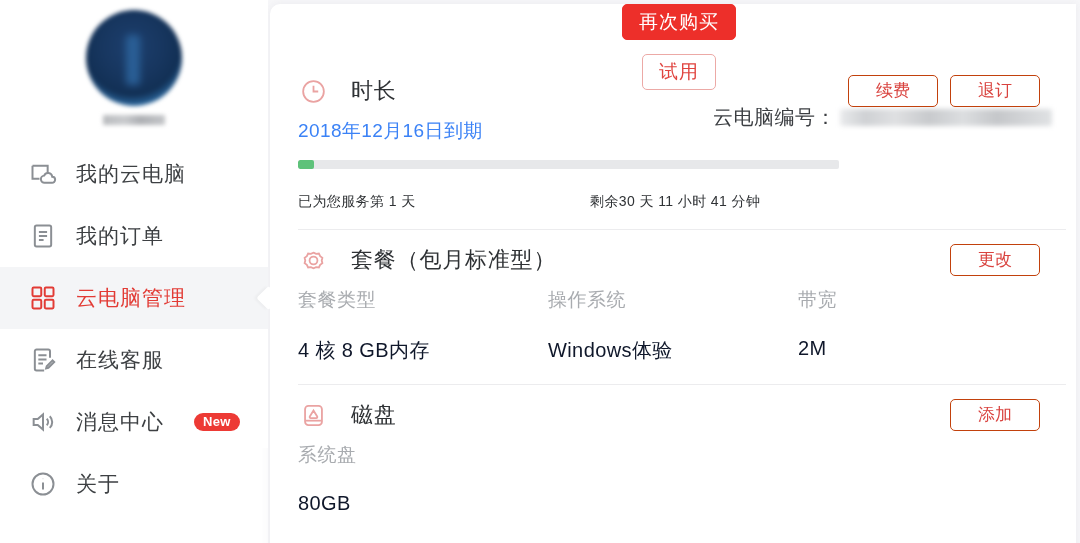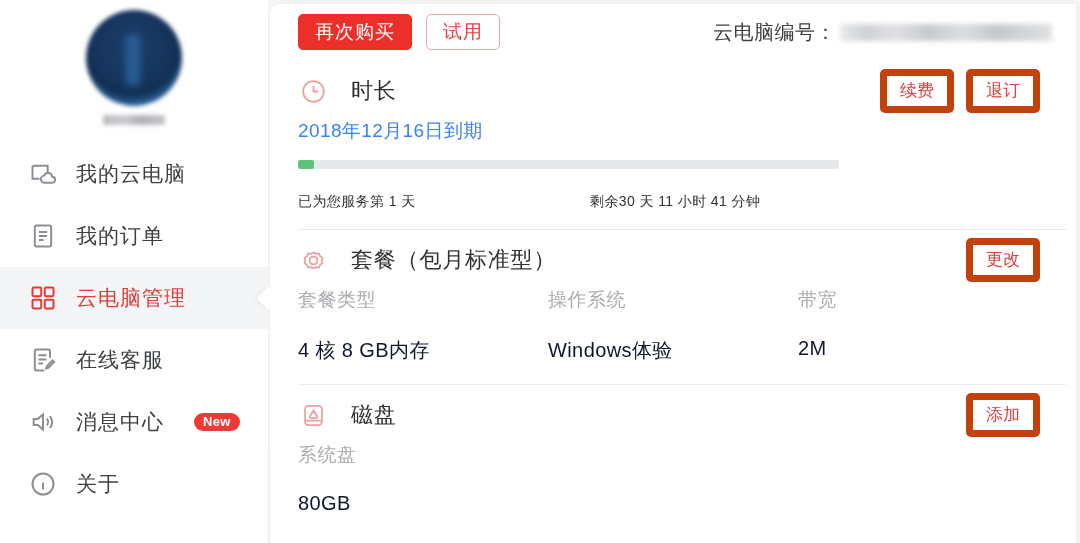--- a/index.html
+++ b/index.html
@@ -124,20 +124,21 @@
     overflow: hidden;
   }
 
   
   .topbar {
     height: 56px;
     display: flex;
     align-items: center;
     padding: 0 16px 0 28px;
     gap: 14px;
+    flex-direction: column;
   }
   .btn {
     font-size: 19px;
     letter-spacing: 1px;
     border-radius: 5px;
     padding: 7px 16px 8px;
     line-height: 1;
     cursor: pointer;
     white-space: nowrap;
   }
@@ -146,25 +147,25 @@
     color: #ffffff;
     border: 1px solid #ed2f2a;
   }
   .btn-ghost {
     background: #ffffff;
     color: #e0443f;
     border: 1px solid #eca9a6;
   }
   .btn-small {
     font-size: 17px;
-    padding: 6px 13px 7px;
+    padding: 6px 27px 7px;
     border-radius: 5px;
     background: #ffffff;
     color: #d9433f;
-    border: 7px solid #c2410c;
+    border: 1px solid #c2410c;
     cursor: pointer;
     white-space: nowrap;
     line-height: 1;
   }
   .device-id {
     margin-left: auto;
     display: flex;
     align-items: center;
     font-size: 20px;
     color: #3b3e42;

